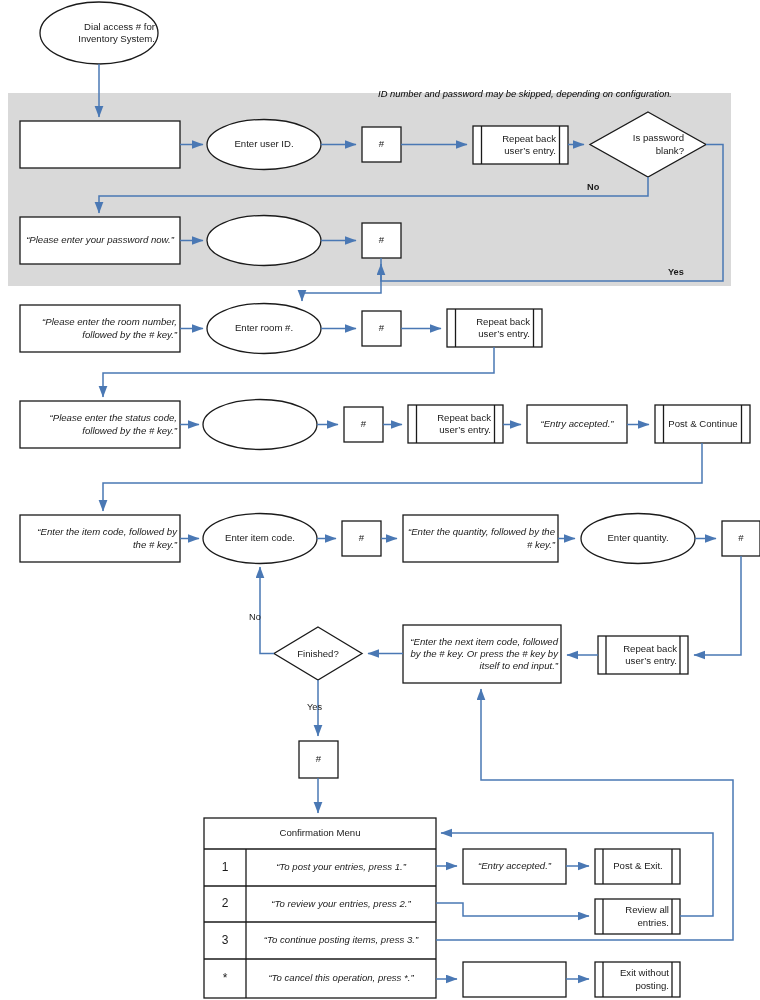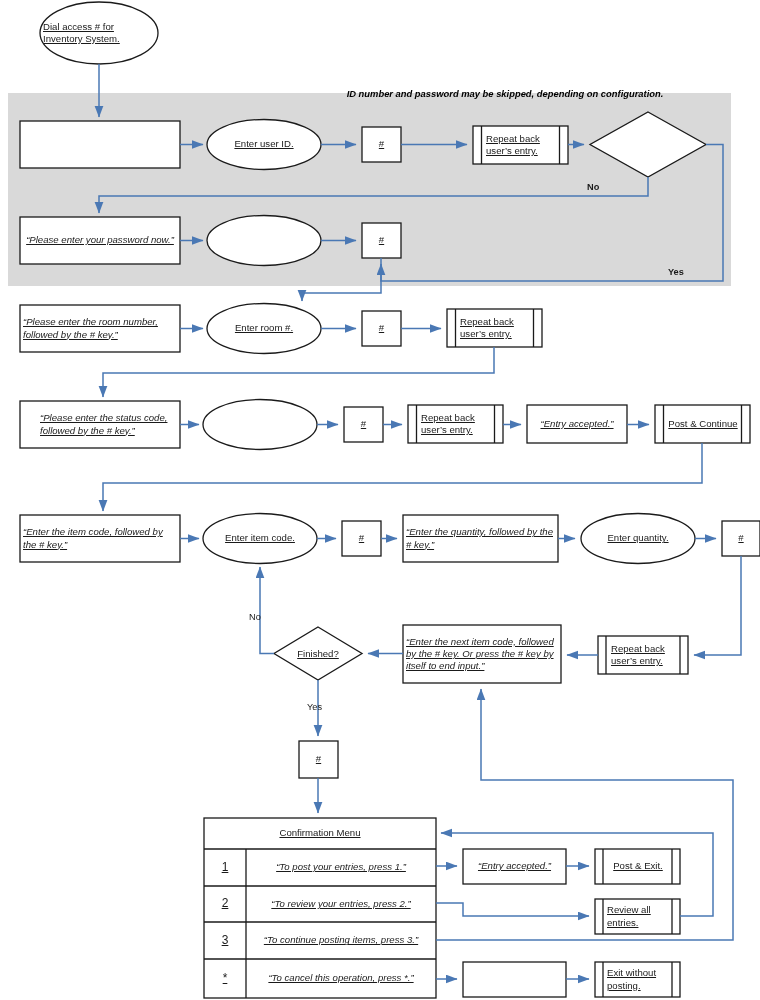--- a/index.html
+++ b/index.html
@@ -3,22 +3,22 @@
 <meta charset="utf-8">
 <title>Inventory System IVR Flowchart</title>
 <style>
   html,body{margin:0;padding:0;background:#ffffff;}
   body{width:760px;height:1000px;overflow:hidden;
        font-family:"Liberation Sans","DejaVu Sans",sans-serif;}
   #canvas{position:relative;width:760px;height:1000px;background:#fff;}
   #canvas svg{position:absolute;top:0;left:0;width:760px;height:1000px;}
   .node-text{
     position:absolute;display:flex;align-items:center;justify-content:center;
-    text-align:left;color:#1a1a1a;font-size:9.6px;line-height:1.28;
-    pointer-events:none;padding:0 3px;box-sizing:border-box;text-decoration:underline;
+    text-align:right;color:#1a1a1a;font-size:9.6px;line-height:1.28;
+    pointer-events:none;padding:0 3px;box-sizing:border-box;
   }
   .italic{font-style:italic;}
   .bold{font-weight:bold;}
   .big{font-size:12px;}
   .note{font-size:9.4px;font-style:italic;}
   .edge-lbl{font-size:9.2px;color:#1a1a1a;}
 </style>
 </head>
 <body>
 
@@ -176,27 +176,28 @@
 
       <path d="M680,916 L713,916 L713,833 L441,833" marker-end="url(#ar)"></path>
 
       <path d="M436,940 L733,940 L733,780 L481,780 L481,689" marker-end="url(#ar)"></path>
 
       <path d="M436,979 L457,979" marker-end="url(#ar)"></path>
       <path d="M566,979 L589,979" marker-end="url(#ar)"></path>
     </g>
   </svg>
 
-  <div class="note" style="position:absolute;left:300px;top:88px;width:410px;text-align:center;font-weight:bold;">ID number and password may be skipped, depending on configuration.</div>
+  <div class="note" style="position:absolute;left:320px;top:88px;width:410px;text-align:center;">ID number and password may be skipped, depending on configuration.</div>
 
   <div class="node-text" style="left:40px;top:12px;width:118px;height:42px;">Dial access # for Inventory System.</div>
 
   <div class="node-text" style="left:207px;top:120px;width:114px;height:49px;">Enter user ID.</div>
   <div class="node-text" style="left:362px;top:127px;width:39px;height:35px;">#</div>
   <div class="node-text" style="left:483px;top:126px;width:76px;height:38px;">Repeat back user’s entry.</div>
+  <div class="node-text" style="left:609px;top:125px;width:78px;height:39px;">Is password blank?</div>
 
   <div class="edge-lbl bold" style="position:absolute;left:587px;top:182px;">No</div>
   <div class="edge-lbl bold" style="position:absolute;left:668px;top:267px;">Yes</div>
 
   <div class="node-text italic" style="left:20px;top:217px;width:160px;height:47px;">“Please enter your password now.”</div>
   <div class="node-text" style="left:362px;top:223px;width:39px;height:35px;">#</div>
 
   <div class="node-text italic" style="left:20px;top:305px;width:160px;height:47px;">“Please enter the room number, followed by the # key.”</div>
   <div class="node-text" style="left:207px;top:304px;width:114px;height:49px;">Enter room #.</div>
   <div class="node-text" style="left:362px;top:311px;width:39px;height:35px;">#</div>

